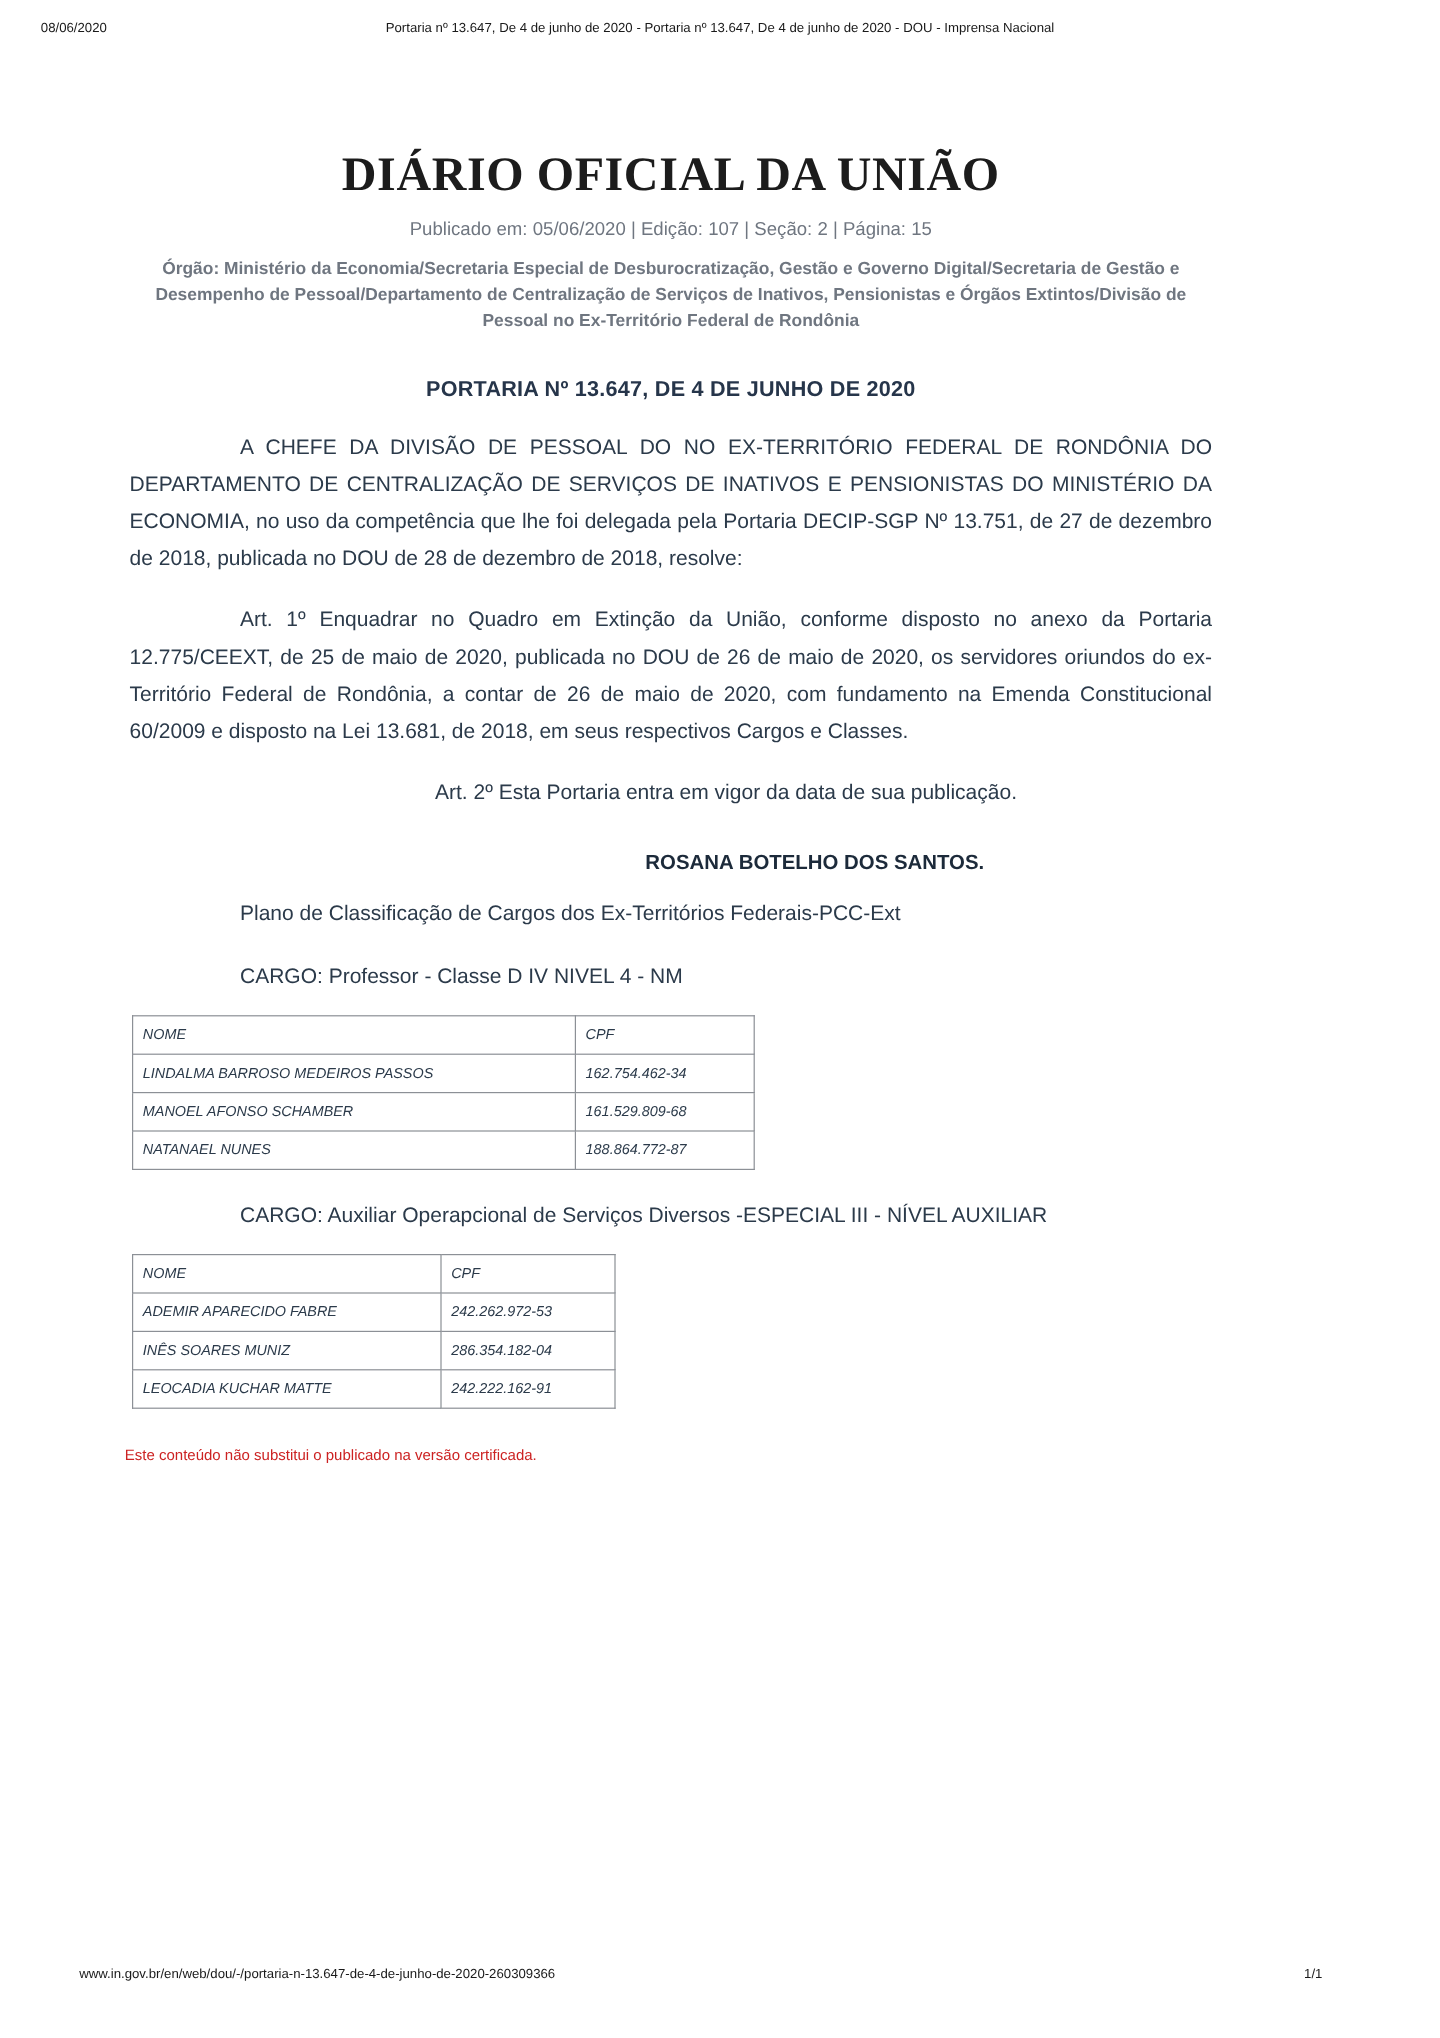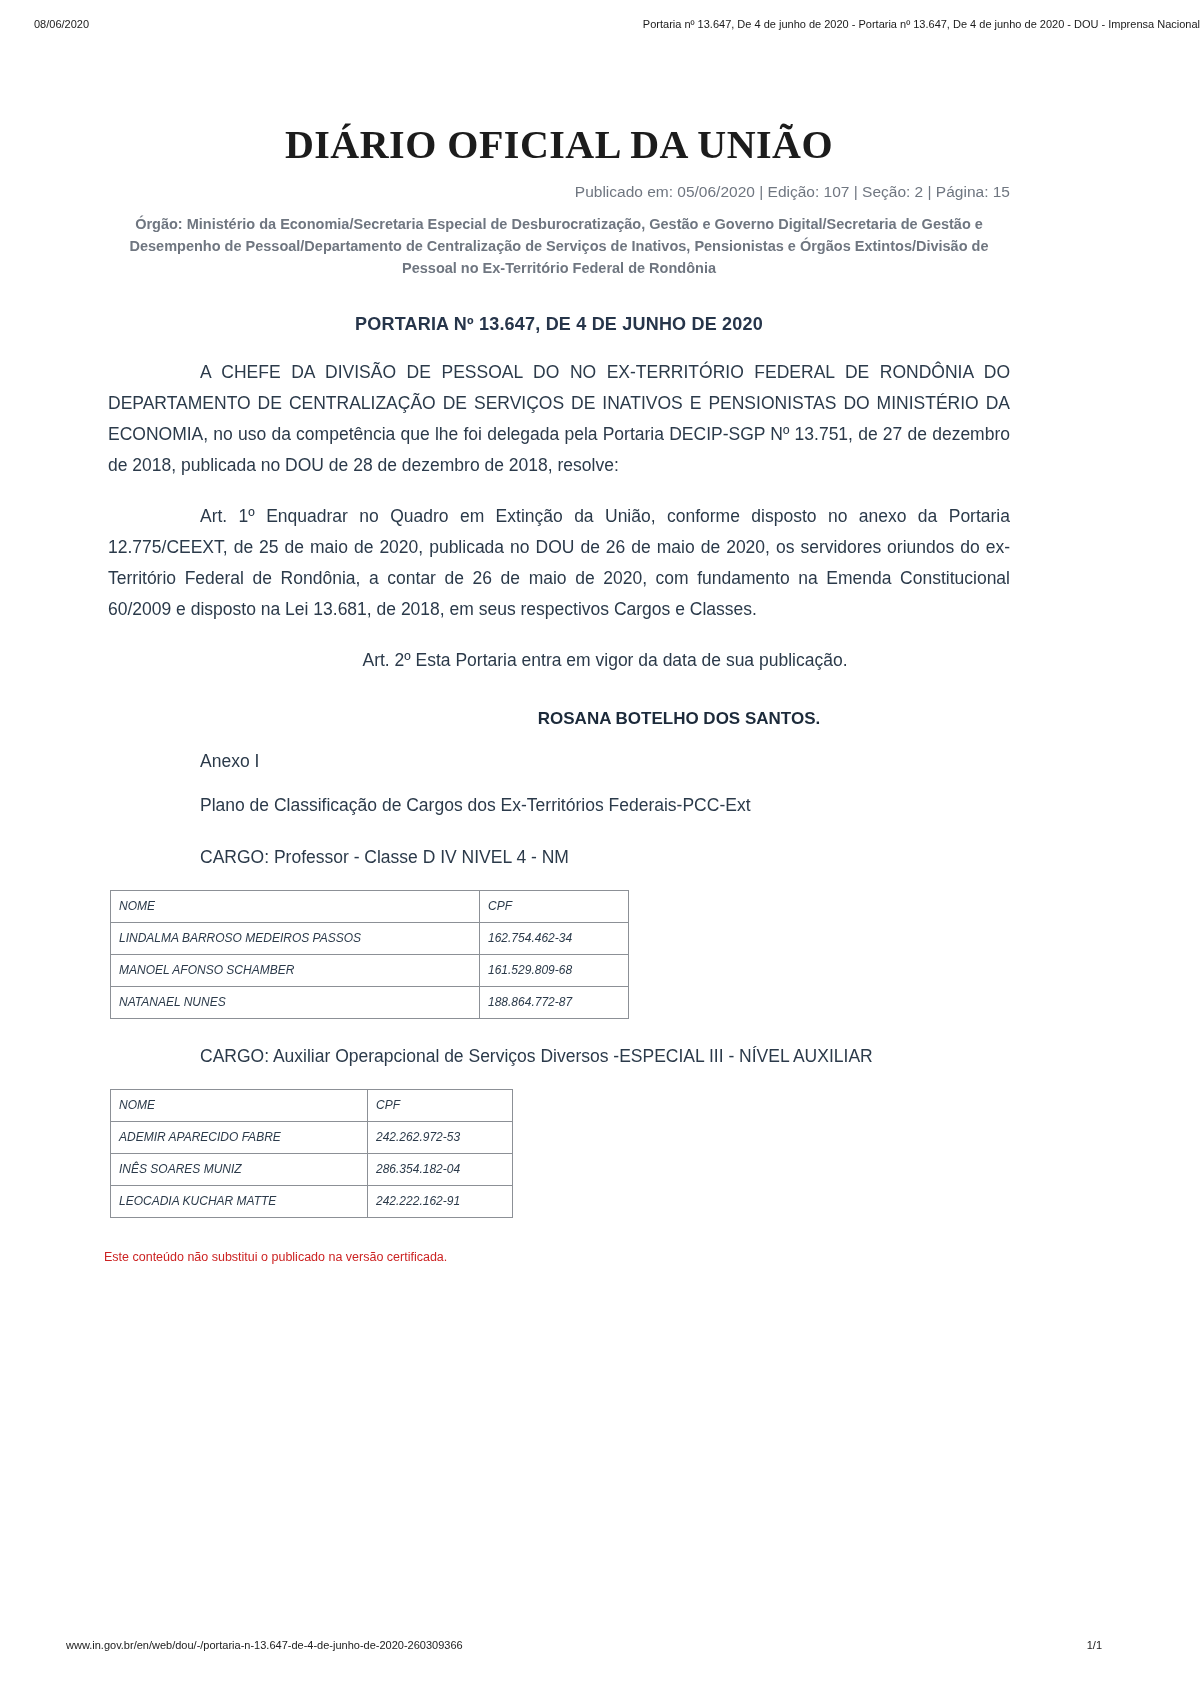--- a/index.html
+++ b/index.html
@@ -30,21 +30,21 @@
     position: absolute;
     left: 34px;
     top: 0;
     white-space: nowrap;
   }
   .print-header .ph-title {
     position: absolute;
     left: 0;
     top: 0;
     width: 1200px;
-    text-align: right;
+    text-align: center;
     white-space: nowrap;
   }
   .print-footer {
     position: absolute;
     bottom: 43px;
     left: 0;
     width: 1104px;
     height: 16px;
     font-size: 11px;
     color: #1a1a1a;
@@ -76,21 +76,21 @@
     font-weight: bold;
     font-size: 40px;
     line-height: 46px;
     letter-spacing: 0.5px;
     text-align: center;
     color: #1c1c1c;
     margin-top: 122px;
   }
 
   .pub-line {
-    text-align: right;
+    text-align: center;
     font-size: 15.5px;
     line-height: 24px;
     color: #6f7680;
     margin-top: 12px;
     font-weight: 400;
   }
 
   .organ-line {
     text-align: center;
     font-size: 14.5px;
@@ -201,21 +201,20 @@
   <div class="portaria-heading">PORTARIA Nº 13.647, DE 4 DE JUNHO DE 2020</div>
 
   <div class="body-par">A CHEFE DA DIVISÃO DE PESSOAL DO NO EX-TERRITÓRIO FEDERAL DE RONDÔNIA DO DEPARTAMENTO DE CENTRALIZAÇÃO DE SERVIÇOS DE INATIVOS E PENSIONISTAS DO MINISTÉRIO DA ECONOMIA, no uso da competência que lhe foi delegada pela Portaria DECIP-SGP Nº 13.751, de 27 de dezembro de 2018, publicada no DOU de 28 de dezembro de 2018, resolve:</div>
 
   <div class="body-par">Art. 1º Enquadrar no Quadro em Extinção da União, conforme disposto no anexo da Portaria 12.775/CEEXT, de 25 de maio de 2020, publicada no DOU de 26 de maio de 2020, os servidores oriundos do ex-Território Federal de Rondônia, a contar de 26 de maio de 2020, com fundamento na Emenda Constitucional 60/2009 e disposto na Lei 13.681, de 2018, em seus respectivos Cargos e Classes.</div>
 
   <div class="body-par no-justify">Art. 2º Esta Portaria entra em vigor da data de sua publicação.</div>
 
   <div class="signature">ROSANA BOTELHO DOS SANTOS.</div>
 
-  <div class="plain-line">Anexo I</div>
 
   <div class="plain-line">Plano de Classificação de Cargos dos Ex-Territórios Federais-PCC-Ext</div>
 
   <div class="cargo-line">CARGO: Professor - Classe D IV NIVEL 4 - NM</div>
   <table class="dou-table table-1">
     <thead>
       <tr>
         <th class="col-nome">NOME</th>
         <th class="col-cpf">CPF</th>
       </tr>

